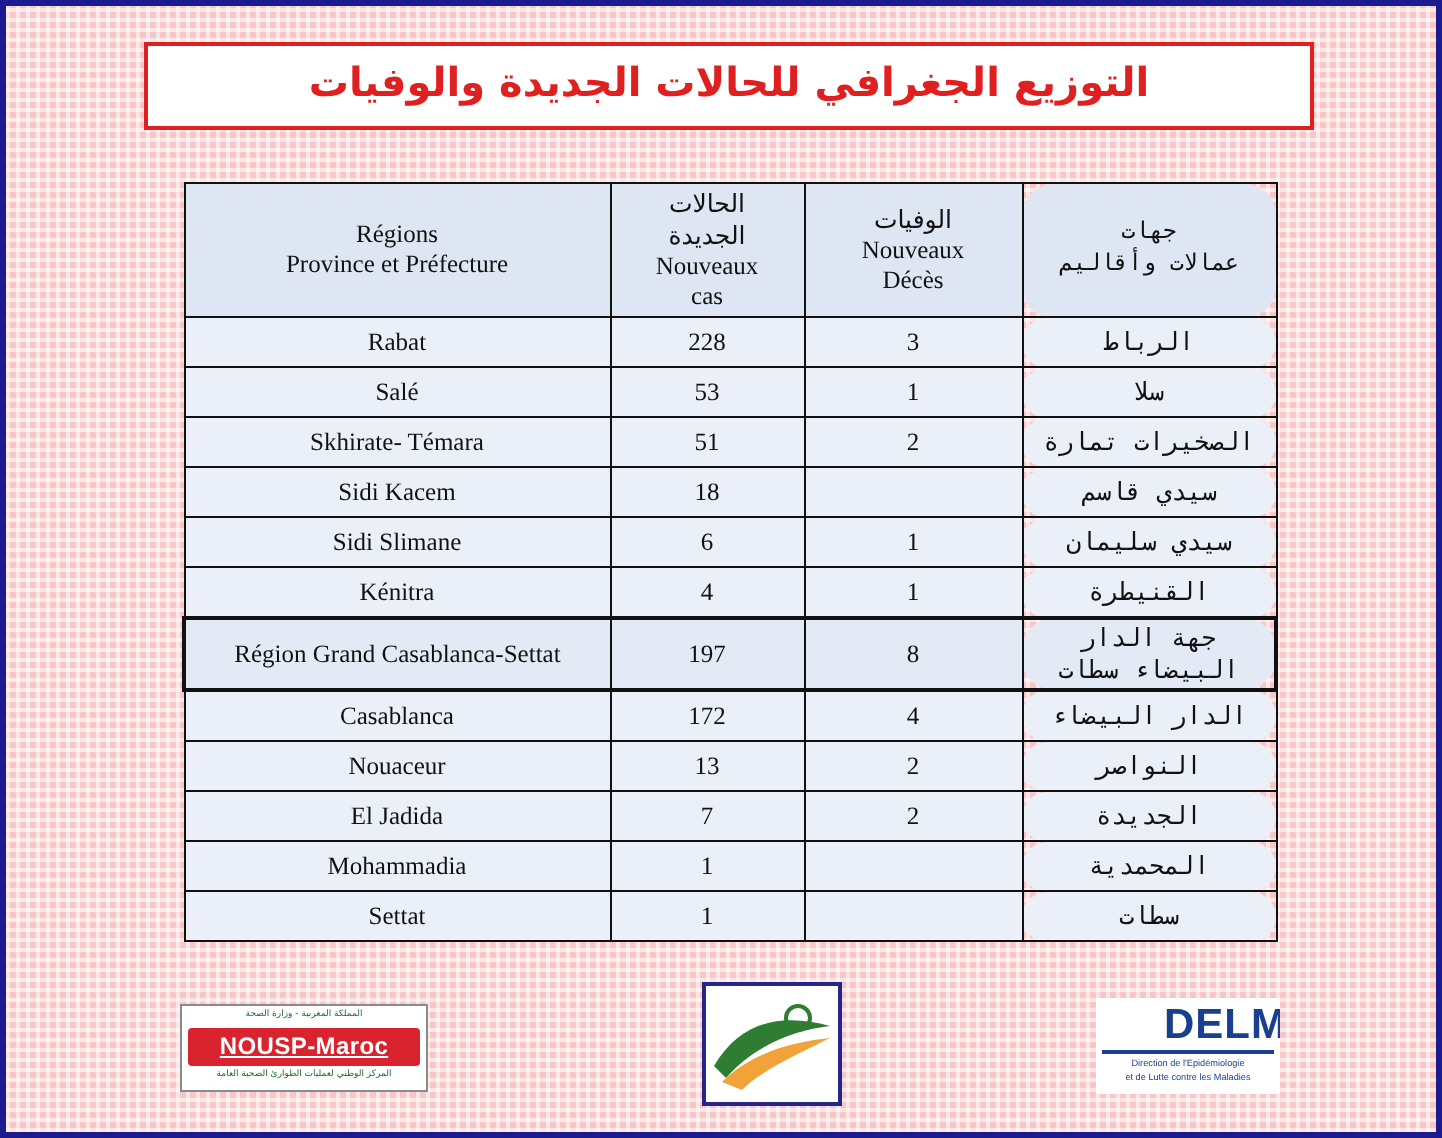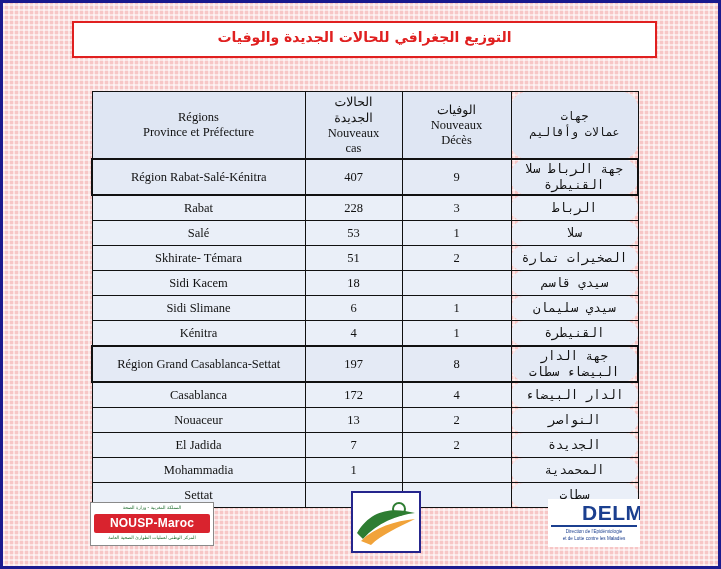--- a/index.html
+++ b/index.html
@@ -33,21 +33,21 @@
     width: 585px;
     box-sizing: border-box;
     background: #ffffff;
     border: 2px solid #e02020;
     padding: 6px 8px 9px 8px;
     text-align: center;
   }
   #title-ar {
     font-family: "DejaVu Sans", sans-serif;
     direction: rtl;
-    font-size: 14px;
+    font-size: 20px;
     font-weight: bold;
     color: #e02020;
     line-height: 1.25;
   }
   #title-fr {
     font-family: "Liberation Serif", serif;
     font-size: 19px;
     font-weight: bold;
     color: #e02020;
     line-height: 1.2;
@@ -141,20 +141,21 @@
   #logo-nousp .ln-name {
     margin: 2px 3px;
     background: #d9232e;
     color: #ffffff;
     font-family: "Liberation Sans", sans-serif;
     font-weight: bold;
     font-size: 12px;
     letter-spacing: 0.2px;
     padding: 2px 0 3px 0;
     border-radius: 2px;
+    text-decoration: underline;
   }
   #logo-nousp .ln-sub {
     font-family: "DejaVu Sans", sans-serif;
     direction: rtl;
     font-size: 4.5px;
     color: #1b6b2a;
     line-height: 1.4;
   }
 
   #logo-center {
@@ -230,26 +231,20 @@
           </td>
           <td class="num-head">
             <span class="l2 ar">الوفيات</span>
             <span class="l2">Nouveaux Décès</span>
           </td>
           <td class="ar-head ar">
             <span class="l2">جهات</span>
             <span class="l2">عمالات وأقاليم</span>
           </td>
         </tr>
-      <tr class="region">
-            <td class="fr">Région Rabat-Salé-Kénitra</td>
-            <td class="cas">407</td>
-            <td class="dec">9</td>
-            <td class="ar">جهة الرباط سلا القنيطرة</td>
-          </tr>
           <tr class="city">
             <td class="fr">Rabat</td>
             <td class="cas">228</td>
             <td class="dec">3</td>
             <td class="ar">الرباط</td>
           </tr>
           <tr class="city">
             <td class="fr">Salé</td>
             <td class="cas">53</td>
             <td class="dec">1</td>

